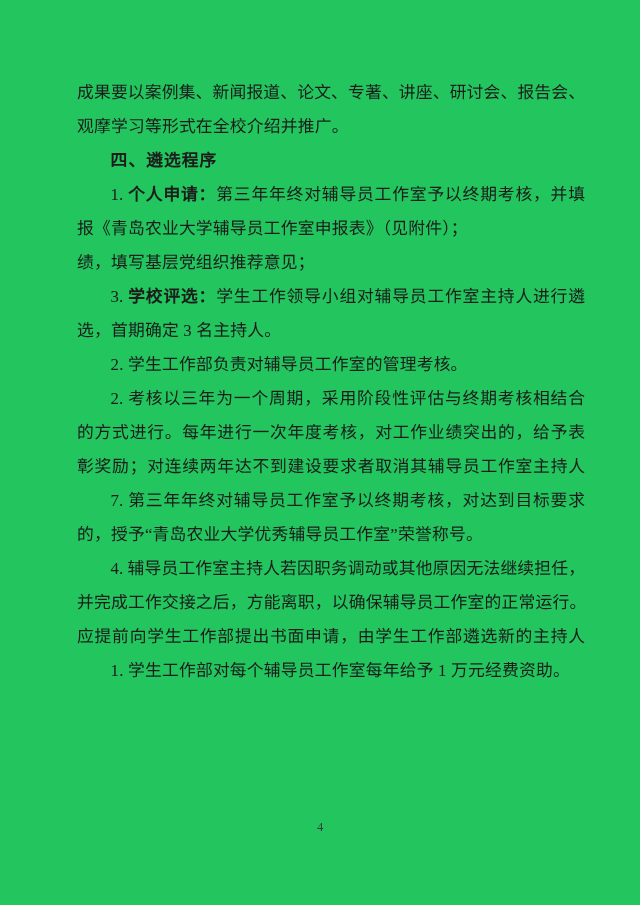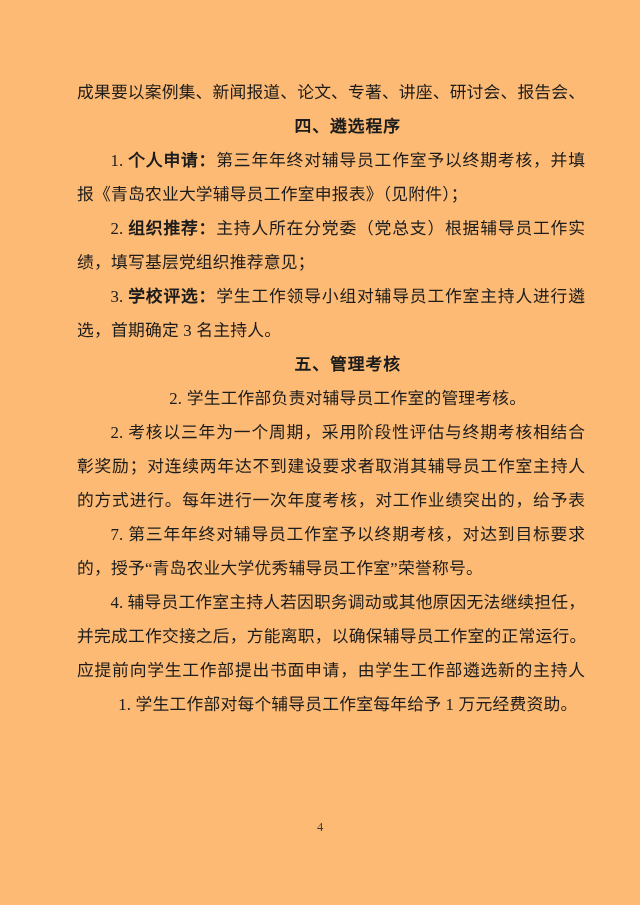--- a/index.html
+++ b/index.html
@@ -11,21 +11,21 @@
     height: 905px;
     background: #ffffff;
     position: relative;
     overflow: hidden;
     font-family: "Liberation Serif", "DejaVu Serif", serif;
     color: #1c1c1c;
   }
   .page {
     position: absolute;
     inset: 0;
-    background: #fdba74;
+    background: #22c55e;
   }
   .content {
     position: absolute;
     left: 77px;
     top: 76px;
     width: 508px;
     font-size: 16.8px;
   }
   .ln {
     line-height: 34px;
@@ -34,21 +34,20 @@
     letter-spacing: 0.2px;
   }
   .ln.j {
     white-space: normal;
     text-align: justify;
     text-align-last: justify;
     letter-spacing: 0;
   }
   .ln.ind {
     text-indent: 2em;
-    text-align: center;
   }
   .ln.h {
     font-weight: 700;
     font-family: "Liberation Sans", "DejaVu Sans", sans-serif;
     letter-spacing: 1px;
   }
   .ln b {
     font-weight: 700;
   }
   .pagenum {
@@ -61,32 +60,31 @@
     color: #3a3a3a;
     font-family: "Liberation Serif", "DejaVu Serif", serif;
   }
 </style>
 </head>
 <body>
 
 <div class="page">
   <div class="content">
       <div class="ln j"><span>成果要以案例集、新闻报道、论文、专著、讲座、研讨会、报告会、</span></div>
+      <div class="ln"><span>观摩学习等形式在全校介绍并推广。</span></div>
       <div class="ln ind h"><b>四、遴选程序</b></div>
       <div class="ln j ind"><span>1. </span><b>个人申请：</b><span>第三年年终对辅导员工作室予以终期考核，并填</span></div>
       <div class="ln"><span>报《青岛农业大学辅导员工作室申报表》（见附件）；</span></div>
-      <div class="ln j ind"><span>2. </span><b>组织推荐：</b><span>主持人所在分党委（党总支）根据辅导员工作实</span></div>
       <div class="ln"><span>绩，填写基层党组织推荐意见；</span></div>
       <div class="ln j ind"><span>3. </span><b>学校评选：</b><span>学生工作领导小组对辅导员工作室主持人进行遴</span></div>
       <div class="ln"><span>选，首期确定 3 名主持人。</span></div>
-      <div class="ln ind h"><b>五、管理考核</b></div>
       <div class="ln ind"><span>2. 学生工作部负责对辅导员工作室的管理考核。</span></div>
       <div class="ln j ind"><span>2. 考核以三年为一个周期，采用阶段性评估与终期考核相结合</span></div>
+      <div class="ln j"><span>的方式进行。每年进行一次年度考核，对工作业绩突出的，给予表</span></div>
       <div class="ln j"><span>彰奖励；对连续两年达不到建设要求者取消其辅导员工作室主持人</span></div>
-      <div class="ln j"><span>的方式进行。每年进行一次年度考核，对工作业绩突出的，给予表</span></div>
       <div class="ln j ind"><span>7. 第三年年终对辅导员工作室予以终期考核，对达到目标要求</span></div>
       <div class="ln"><span>的，授予“青岛农业大学优秀辅导员工作室”荣誉称号。</span></div>
       <div class="ln j ind"><span>4. 辅导员工作室主持人若因职务调动或其他原因无法继续担任，</span></div>
       <div class="ln"><span>并完成工作交接之后，方能离职，以确保辅导员工作室的正常运行。</span></div>
       <div class="ln j"><span>应提前向学生工作部提出书面申请，由学生工作部遴选新的主持人</span></div>
       <div class="ln ind"><span>1. 学生工作部对每个辅导员工作室每年给予 1 万元经费资助。</span></div>
     </div>
   <div class="pagenum">4</div>
 </div>
 

